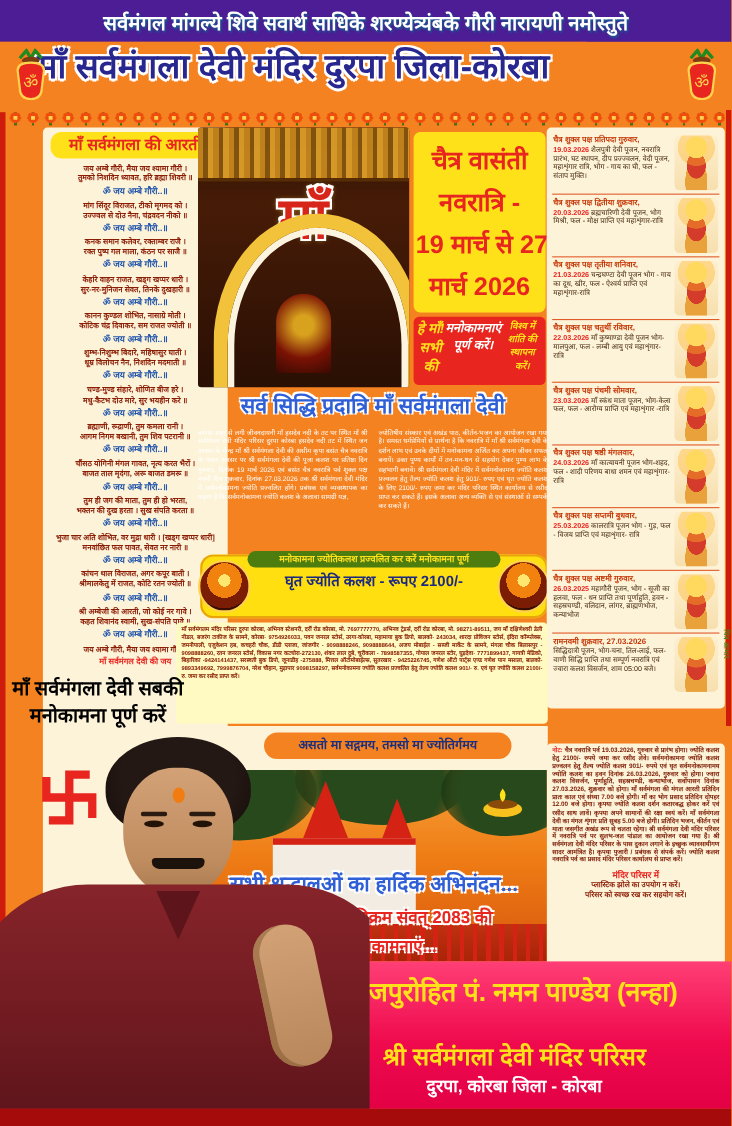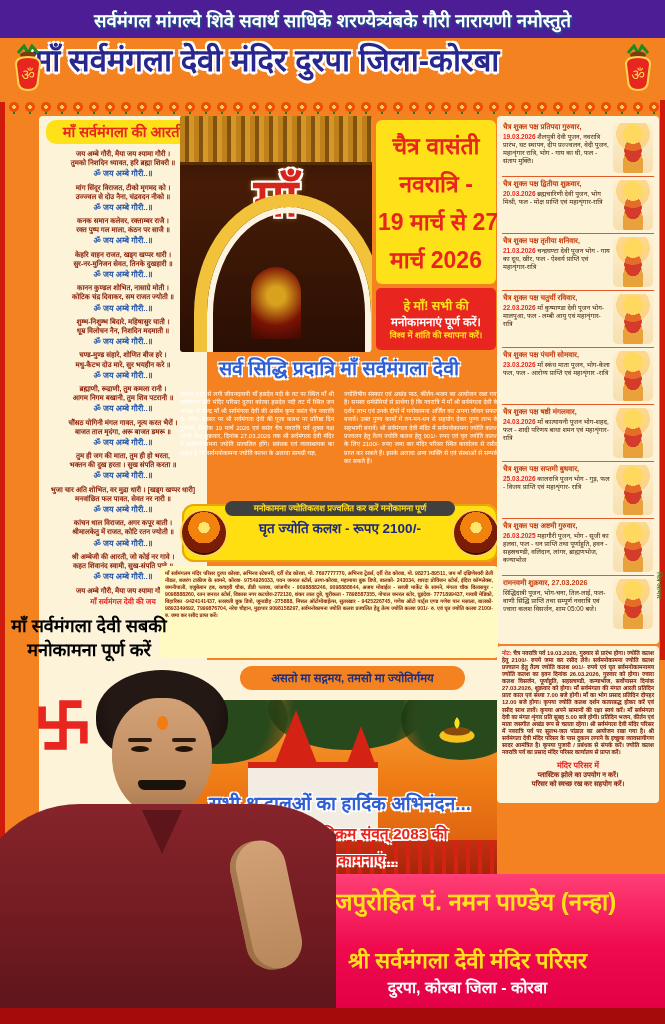--- a/index.html
+++ b/index.html
@@ -53,35 +53,35 @@
     background:radial-gradient(circle at 50% 40%,#d8a11e 0 18%,#7a1204 60%,#3a0a02 100%);
     border-radius:26px 26px 0 0;}
   .maa-text{position:absolute;left:0;top:44px;width:100%;text-align:center;
     font-size:52px;font-weight:bold;color:#d8251a;
     text-shadow:-2px -2px 0 #fff,2px -2px 0 #fff,-2px 2px 0 #fff,2px 2px 0 #fff,0 0 6px #ffd34d;}
   
   .navratri-box{left:376px;top:120px;width:120px;height:164px;background:#ffe11a;border-radius:6px;
     display:flex;flex-direction:column;justify-content:space-around;padding:6px 2px;box-sizing:border-box;}
   .navratri-box div{color:#e8251f;font-weight:bold;font-size:23px;text-align:center;white-space:nowrap;}
   .wish-box{left:376px;top:288px;width:120px;height:62px;background:#e8251f;border-radius:5px;
-    display:flex;flex-direction:column;justify-content:center;padding:2px;box-sizing:border-box;}
+    display:flex;flex-direction:row;justify-content:flex-start;padding:2px;box-sizing:border-box;font-style:italic;}
   .wish-l1{color:#ffe11a;font-weight:bold;font-size:12.5px;text-align:center;}
   .wish-l2{color:#fff;font-weight:bold;font-size:11.5px;text-align:center;}
   .wish-l3{color:#ffe11a;font-weight:bold;font-size:8.6px;text-align:center;}
   
   .mid-heading{left:178px;top:354px;width:322px;height:32px;text-align:center;
     font-size:19.5px;font-weight:bold;color:#2f5fd7;white-space:nowrap;
     text-shadow:-1.5px -1.5px 0 #fff,1.5px -1.5px 0 #fff,-1.5px 1.5px 0 #fff,1.5px 1.5px 0 #fff;}
   .about{left:180px;top:390px;width:318px;height:110px;column-count:2;column-gap:10px;
     font-size:6px;line-height:1.4;color:#fff;text-align:justify;overflow:hidden;}
   .about p{margin:0 0 4px;}
   
   .jyoti-box{left:182px;top:504px;width:316px;height:58px;background:#ffdf10;border-radius:12px;
     box-shadow:inset 0 0 0 2px #e8a50c;}
-  .jyoti-pill{position:absolute;left:43px;top:-3px;width:230px;height:15px;background:#404040;
+  .jyoti-pill{position:absolute;left:43px;top:-3px;width:230px;height:15px;background:#4d7c0f;
     border-radius:8px;color:#ffe11a;font-weight:bold;font-size:8.4px;text-align:center;line-height:15px;white-space:nowrap;}
   .jyoti-line{position:absolute;left:50px;width:216px;text-align:center;color:#1b2a80;
     font-weight:bold;font-size:13.5px;white-space:nowrap;}
   .jyoti-line.l1{top:15px;}
   .jyoti-line.l2{top:35px;}
   .diya-circle{position:absolute;top:5px;width:48px;height:48px;border-radius:50%;
     border:2px solid #ffd34d;box-sizing:border-box;
     background:radial-gradient(circle at 50% 38%,#ffe66e 0 16%,#f2820e 16% 45%,#7a1d04 45% 72%,#3a0d02 72%);}
   .diya-left{left:-2px;} .diya-right{right:-2px;}
   
@@ -96,21 +96,21 @@
   .entry-title{font-size:7.2px;font-weight:bold;color:#c63a0a;line-height:1.2;}
   .entry-body{font-size:6.5px;line-height:1.25;color:#46280c;margin-top:1px;}
   .entry-date{color:#e8251f;font-weight:bold;}
   .deity-tile{width:40px;height:50px;border-radius:5px;flex:none;
     background:
       radial-gradient(circle at 50% 22%,#ffd95e 0 22%,rgba(255,180,40,.4) 23% 38%,rgba(0,0,0,0) 39%),
       radial-gradient(ellipse at 50% 55%,#d43b2a 0 30%,rgba(0,0,0,0) 31%),
       radial-gradient(ellipse at 50% 85%,#e9a23b 0 35%,rgba(0,0,0,0) 36%),
       linear-gradient(#fdf0d0,#f7dfae);}
   
-  .note-panel{left:497px;top:646px;width:162px;height:157px;padding:4px 5px;box-sizing:border-box;overflow:hidden;}
+  .note-panel{left:497px;top:676px;width:162px;height:222px;padding:4px 5px;box-sizing:border-box;overflow:hidden;}
   .note-body{font-size:5.8px;line-height:1.22;color:#7b1a02;font-weight:bold;text-align:justify;}
   .note-label{color:#e8251f;}
   .note-sub{color:#e8251f;font-weight:bold;font-size:8px;text-align:center;margin-top:3px;}
   .note-rule{color:#8b1d05;font-weight:bold;font-size:6.8px;text-align:center;line-height:1.4;}
   .credit-vert{right:1px;top:572px;writing-mode:vertical-rl;font-size:6.5px;color:#5a7a1e;font-weight:bold;}
   
   .cream-bg2{left:176px;top:660px;width:322px;height:40px;background:#fcf3d9;}
   .temple-photo{left:178px;top:700px;width:319px;height:174px;overflow:hidden;
     background:linear-gradient(180deg,#f8a13c 0,#ef7d15 45%,#d8570e 100%);}
   .tree{position:absolute;border-radius:50%;background:radial-gradient(circle,#27491c 0 60%,rgba(20,50,15,.6) 80%,rgba(0,0,0,0) 100%);}

